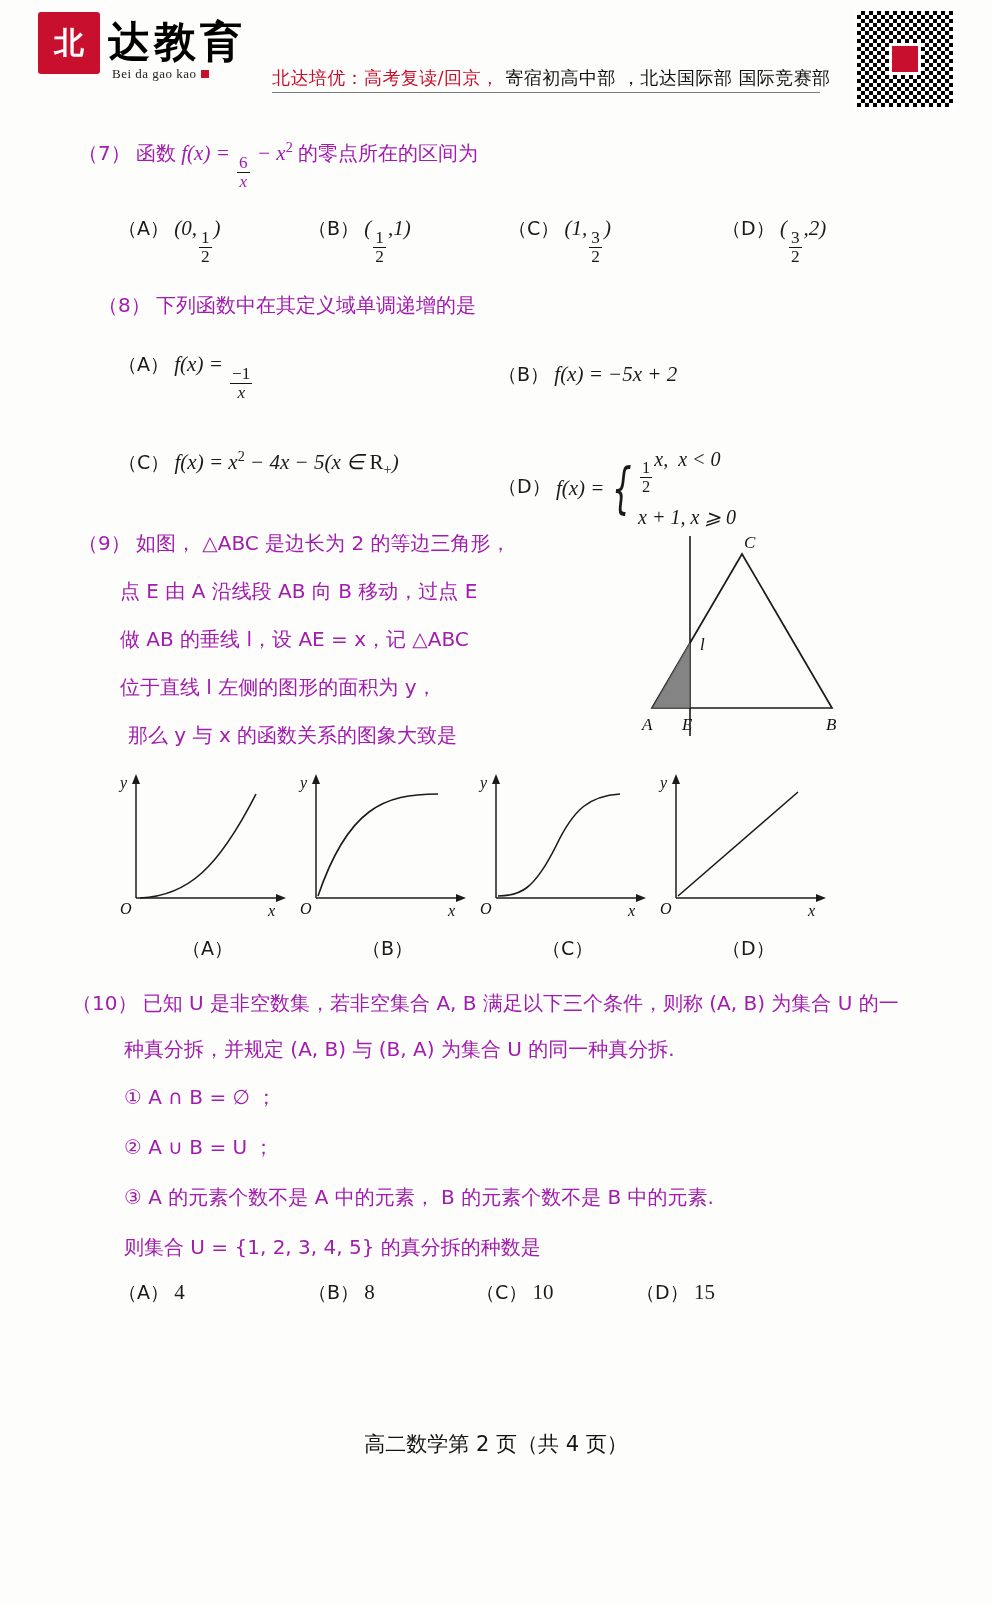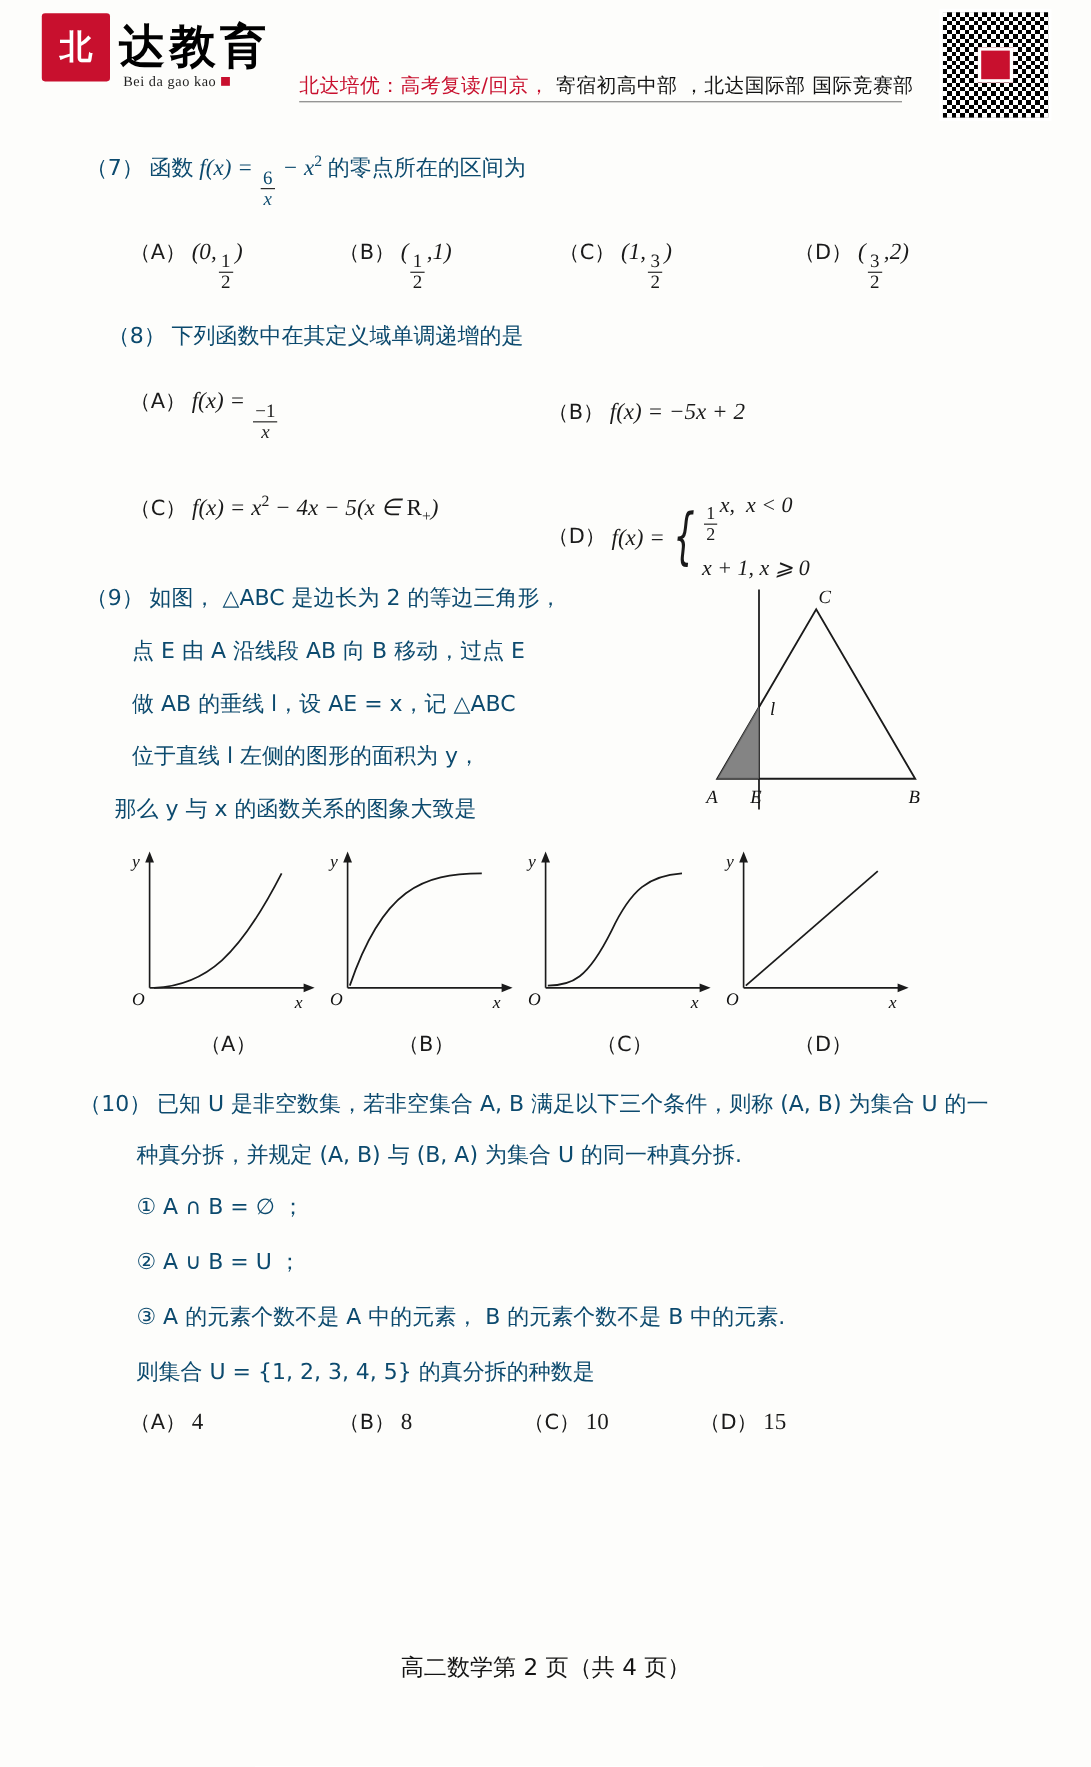--- a/index.html
+++ b/index.html
@@ -103,21 +103,21 @@
     left: 272px; top: 92px;
     width: 548px; height: 1px;
     background: #111;
     opacity: .55;
   }
   
   .q {
     position: absolute;
     font-size: 21px;
     line-height: 30px;
-    color: #0c4a6e;
+    color: #a21caf;
     font-family: "Liberation Serif", serif;
   }
   .cjk { font-family: "DejaVu Sans", sans-serif; font-size: 20px; }
   .math { font-family: "Liberation Serif", serif; font-style: italic; }
   .up { font-style: normal; }
   .frac {
     display: inline-flex;
     flex-direction: column;
     align-items: center;
     vertical-align: -0.45em;
@@ -167,21 +167,21 @@
     position: absolute;
     width: 182px; height: 150px;
   }
   .glabel {
     position: absolute;
     font-family: "DejaVu Sans", sans-serif;
     font-size: 19px;
   }
   .footer {
     position: absolute;
-    left: 0; top: 1502px;
+    left: 0; top: 1430px;
     width: 992px;
     text-align: center;
     font-family: "DejaVu Sans", sans-serif;
     font-size: 21px;
     color: #141414;
   }
 </style>
 </head>
 <body>
 
@@ -285,21 +285,21 @@
   </div>
 
   <div class="q" style="left:78px; top:528px; width:560px;">
     <div style="margin-bottom:18px;">
       <span class="cjk">（9）</span>
       <span class="cjk">如图， △ABC 是边长为 2 的等边三角形，</span>
     </div>
     <div style="margin-left:42px; margin-bottom:18px;" class="cjk">点 E 由 A 沿线段 AB 向 B 移动，过点 E</div>
     <div style="margin-left:42px; margin-bottom:18px;" class="cjk">做 AB 的垂线 l，设 AE = x，记 △ABC</div>
     <div style="margin-left:42px; margin-bottom:18px;" class="cjk">位于直线 l 左侧的图形的面积为 y，</div>
-    <div style="margin-left:26px;" class="cjk">那么 y 与 x 的函数关系的图象大致是</div>
+    <div style="margin-left:50px;" class="cjk">那么 y 与 x 的函数关系的图象大致是</div>
   </div>
 
   <div class="fig-tri">
     <svg width="260" height="215" viewBox="0 0 260 215">
       <polygon points="32,178 212,178 122,24" fill="none" stroke="#1b1b1b" stroke-width="1.7"></polygon>
       <line x1="70" y1="6" x2="70" y2="206" stroke="#1b1b1b" stroke-width="1.6"></line>
       <polygon points="32,178 70,178 70,112" fill="#6e6e6e" opacity="0.85"></polygon>
       <text x="22" y="200" font-family="Liberation Serif, serif" font-style="italic" font-size="17" fill="#111">A</text>
       <text x="62" y="200" font-family="Liberation Serif, serif" font-style="italic" font-size="17" fill="#111">E</text>
       <text x="206" y="200" font-family="Liberation Serif, serif" font-style="italic" font-size="17" fill="#111">B</text>

